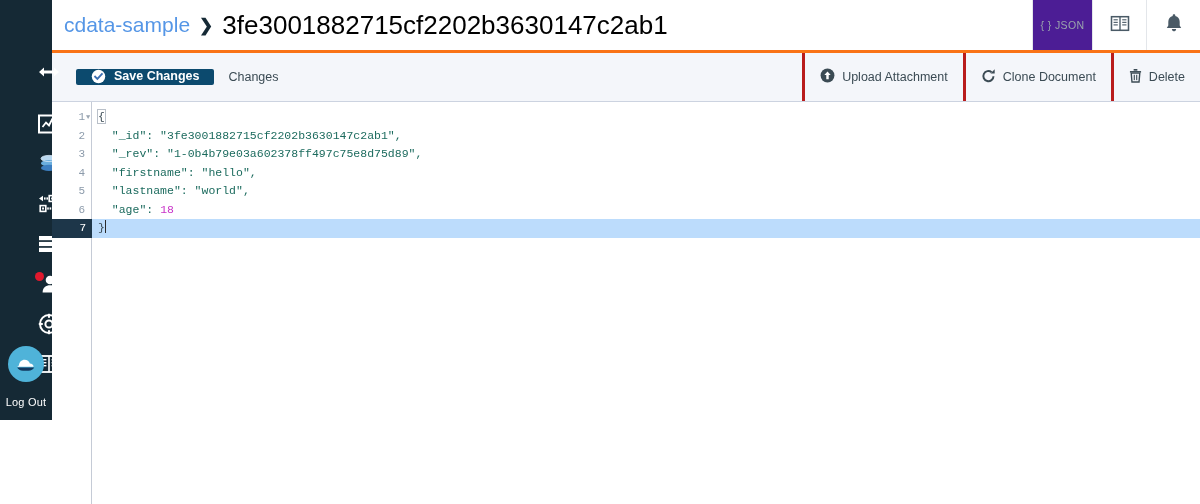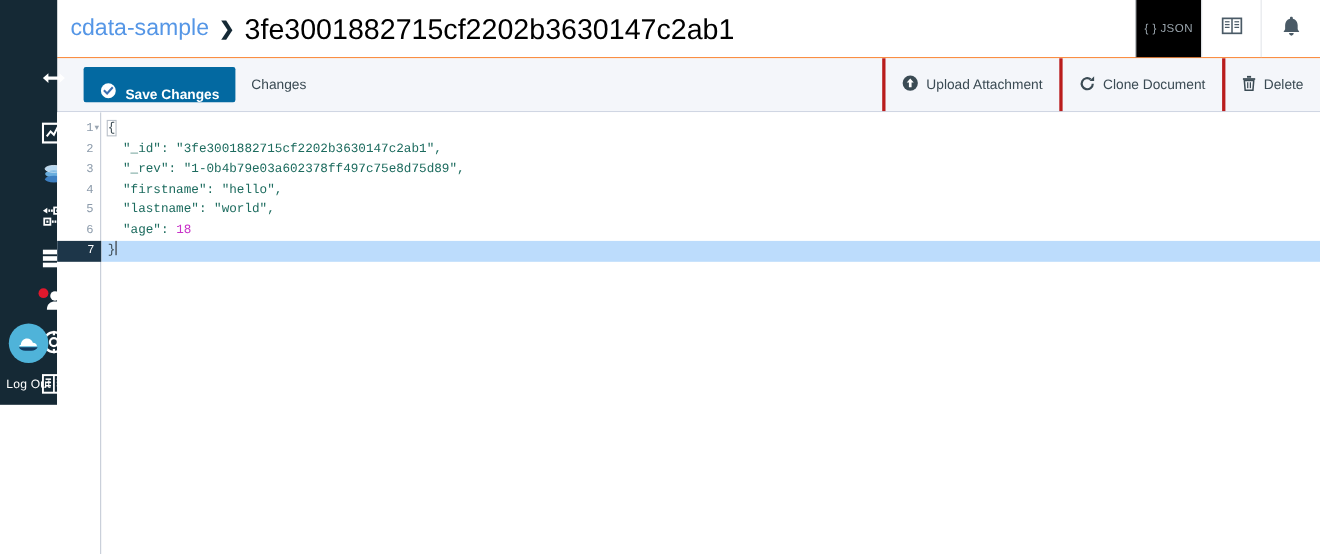--- a/index.html
+++ b/index.html
@@ -6,21 +6,21 @@
   html, body {
     width: 1200px; height: 504px;
     font-family: "Liberation Sans", sans-serif;
     background: #ffffff;
     overflow: hidden;
   }
   .app { display: flex; width: 1200px; height: 504px; }
 
   
   .sidebar {
-    width: 52px; height: 368px;
+    width: 52px; height: 420px;
     background: #152935;
     display: flex; flex-direction: column; align-items: center;
     flex: 0 0 52px;
     position: relative;
     padding-left: 46px;
   }
   .side-icon {
     width: 52px; height: 40px;
     display: flex; align-items: center; justify-content: center;
     color: #ffffff;
@@ -50,21 +50,21 @@
   }
 
   
   .main { flex: 1 1 auto; display: flex; flex-direction: column; height: 504px; background:#fff; }
 
   
   .header {
     height: 53px; flex: 0 0 53px;
     display: flex; align-items: stretch;
     background: #ffffff;
-    border-bottom: 1px solid #f97316;
+    border-bottom: 3px solid #f97316;
   }
   .breadcrumb {
     display: flex; align-items: center; gap: 9px;
     padding-left: 12px; flex: 1 1 auto;
     white-space: nowrap; overflow: hidden;
   }
   .bc-link {
     color: #5596e6; font-size: 21px; font-weight: 400;
     cursor: pointer;
   }
@@ -72,41 +72,41 @@
   .bc-current { color: #000000; font-size: 26px; }
 
   .header-actions { display: flex; align-items: stretch; }
   .hdr-cell {
     width: 54px;
     display: flex; align-items: center; justify-content: center;
     border-left: 1px solid #e3e6ea;
     color: #5a6872;
   }
   .hdr-cell.json-tab {
-    width: 60px; background: #000000; color: #9aa5ad;
+    width: 60px; background: #4c1d95; color: #9aa5ad;
     font-size: 10.5px; letter-spacing: .4px;
   }
   .hdr-cell.bell { border-right: none; }
 
   
   .toolbar {
     height: 49px; flex: 0 0 49px;
     background: #f4f6fa;
     border-bottom: 1px solid #ccd3e0;
     display: flex; align-items: stretch;
   }
   .tb-left {
     display: flex; align-items: center; gap: 0;
     padding-left: 24px; flex: 1 1 auto;
   }
   .save-btn {
-    background: #0369a1; color: #fff;
+    background: #0c4a6e; color: #fff;
     border: none; border-radius: 2px;
-    height: 32px; padding: 0 15px;
-    display: inline-flex; align-items: flex-end; gap: 8px;
+    height: 16px; padding: 0 15px;
+    display: inline-flex; align-items: flex-start; gap: 8px;
     font-size: 12.5px; font-weight: bold;
     font-family: "Liberation Sans", sans-serif;
     cursor: pointer;
   }
   .cancel-btn {
     background: none; border: none;
     color: #3b4b54; font-size: 12.5px;
     padding: 0 14px; cursor: pointer;
     font-family: "Liberation Sans", sans-serif;
   }

